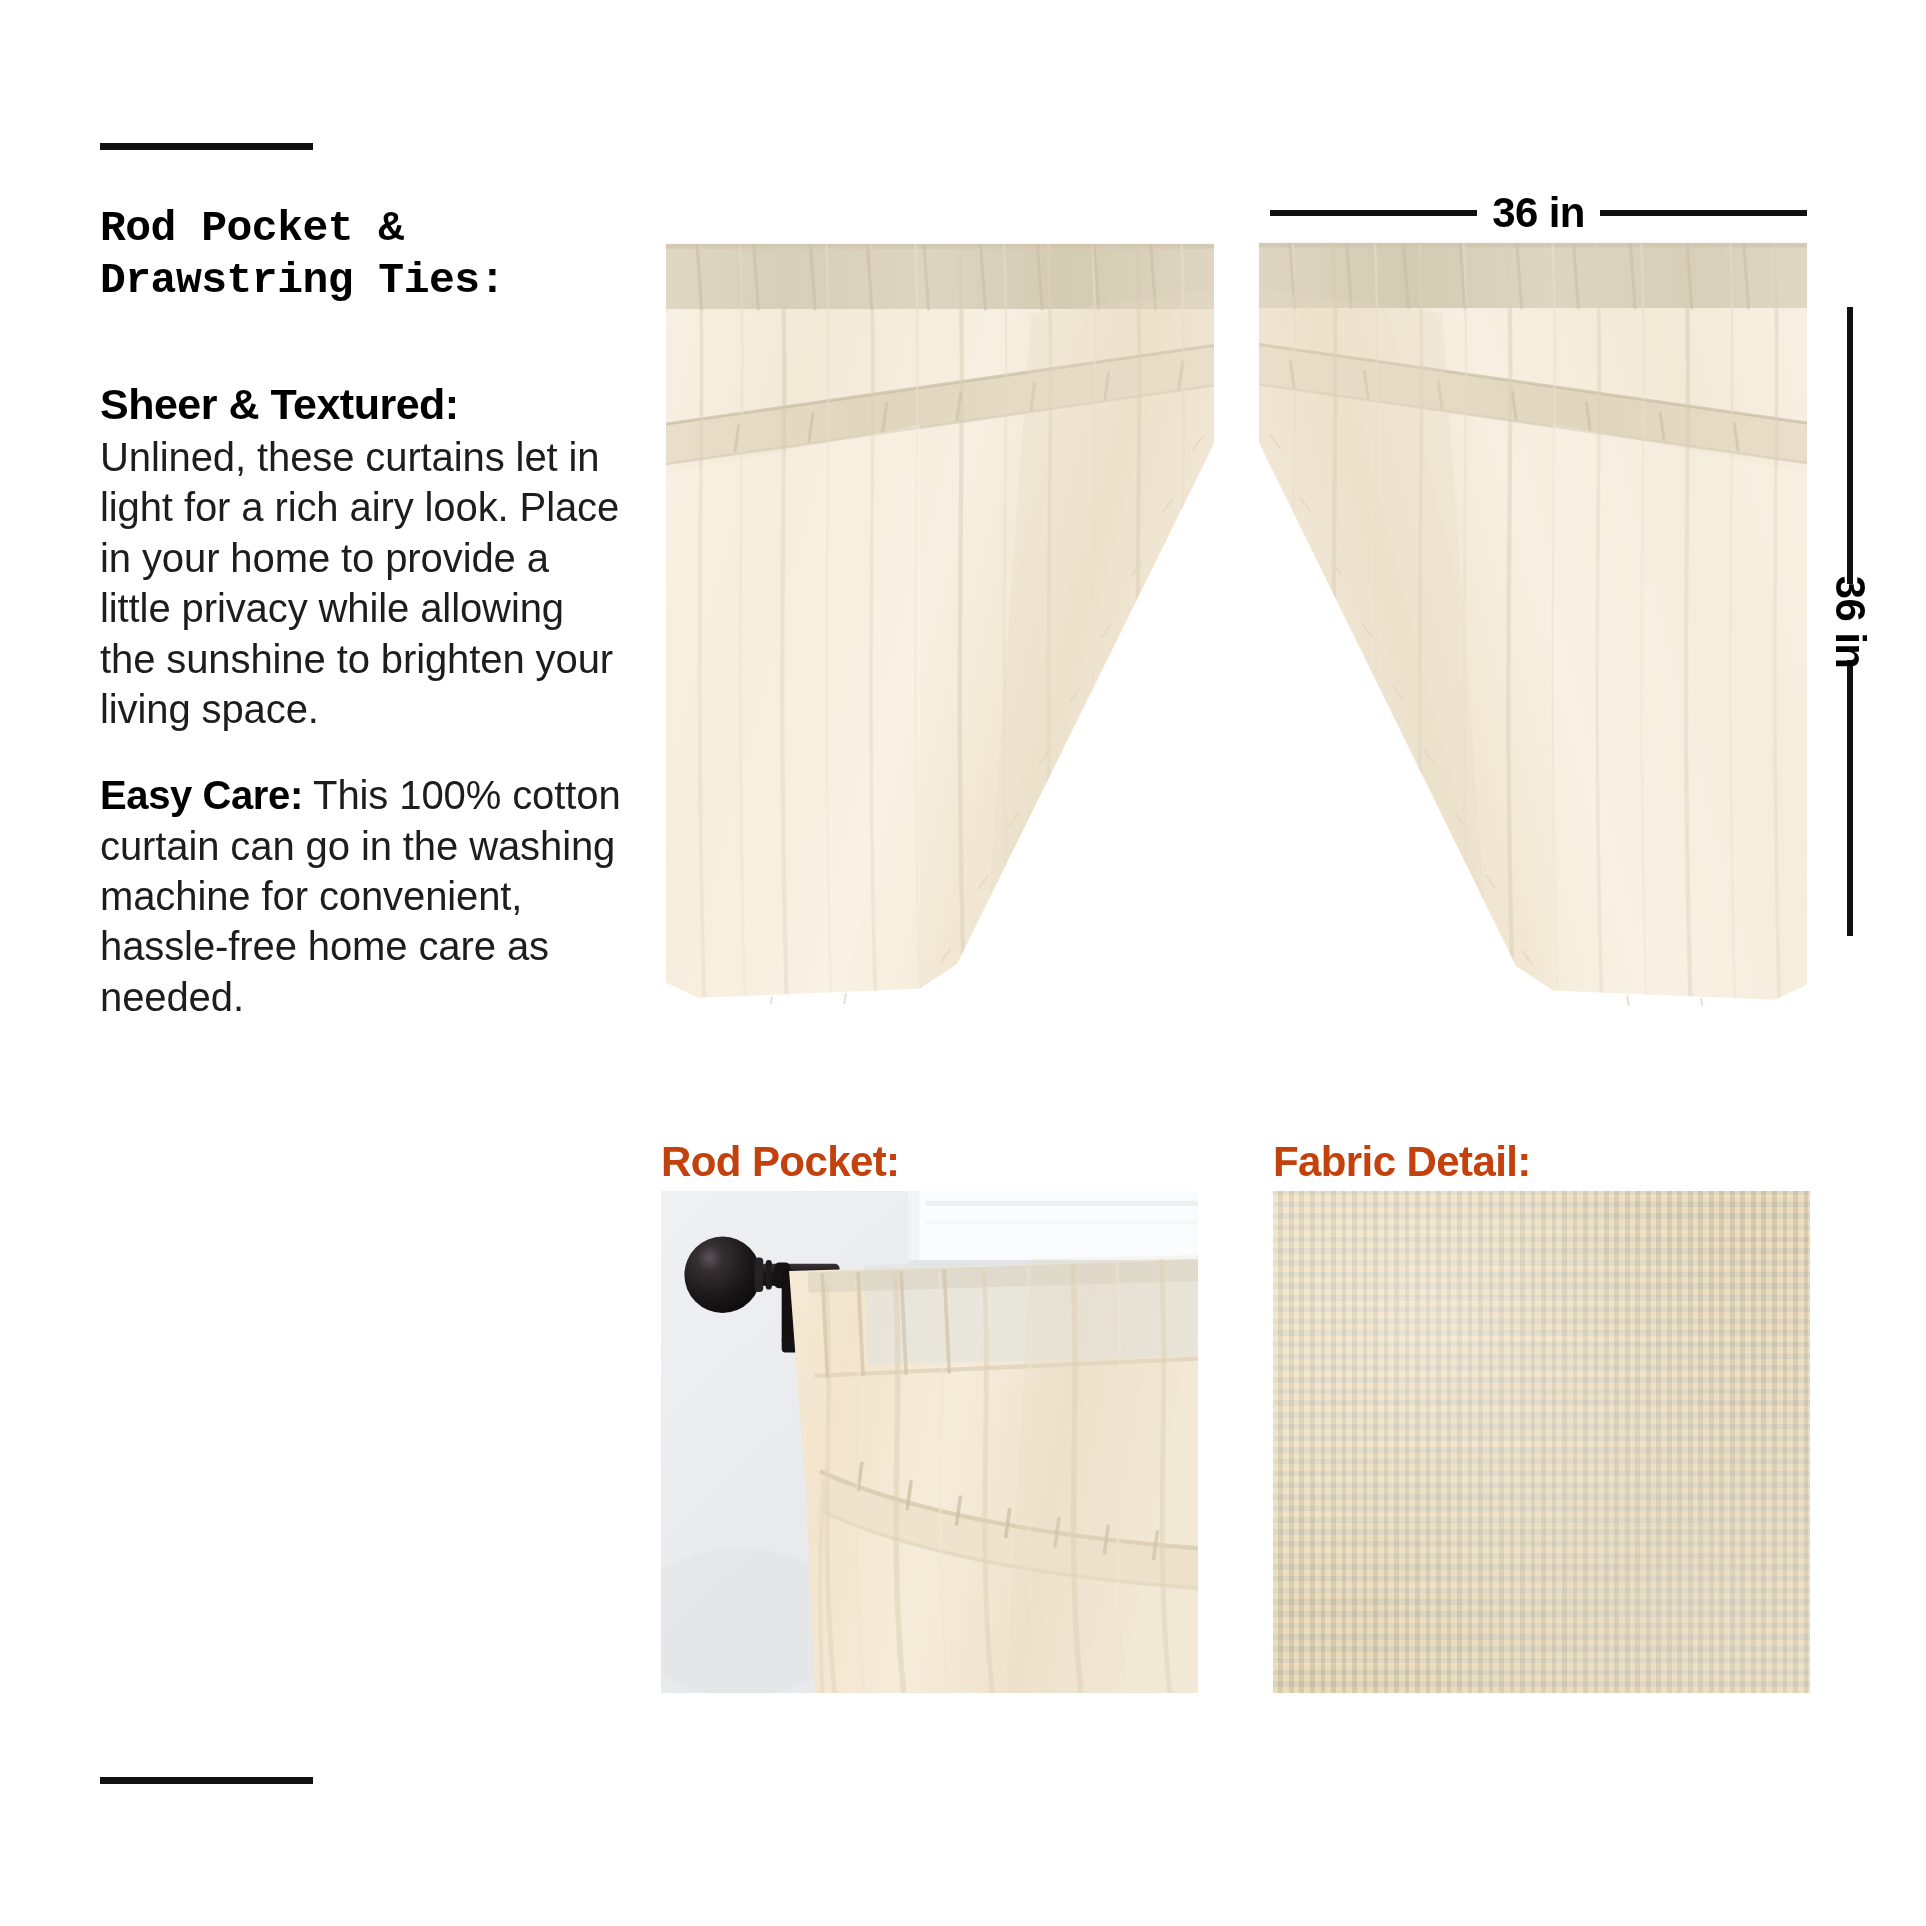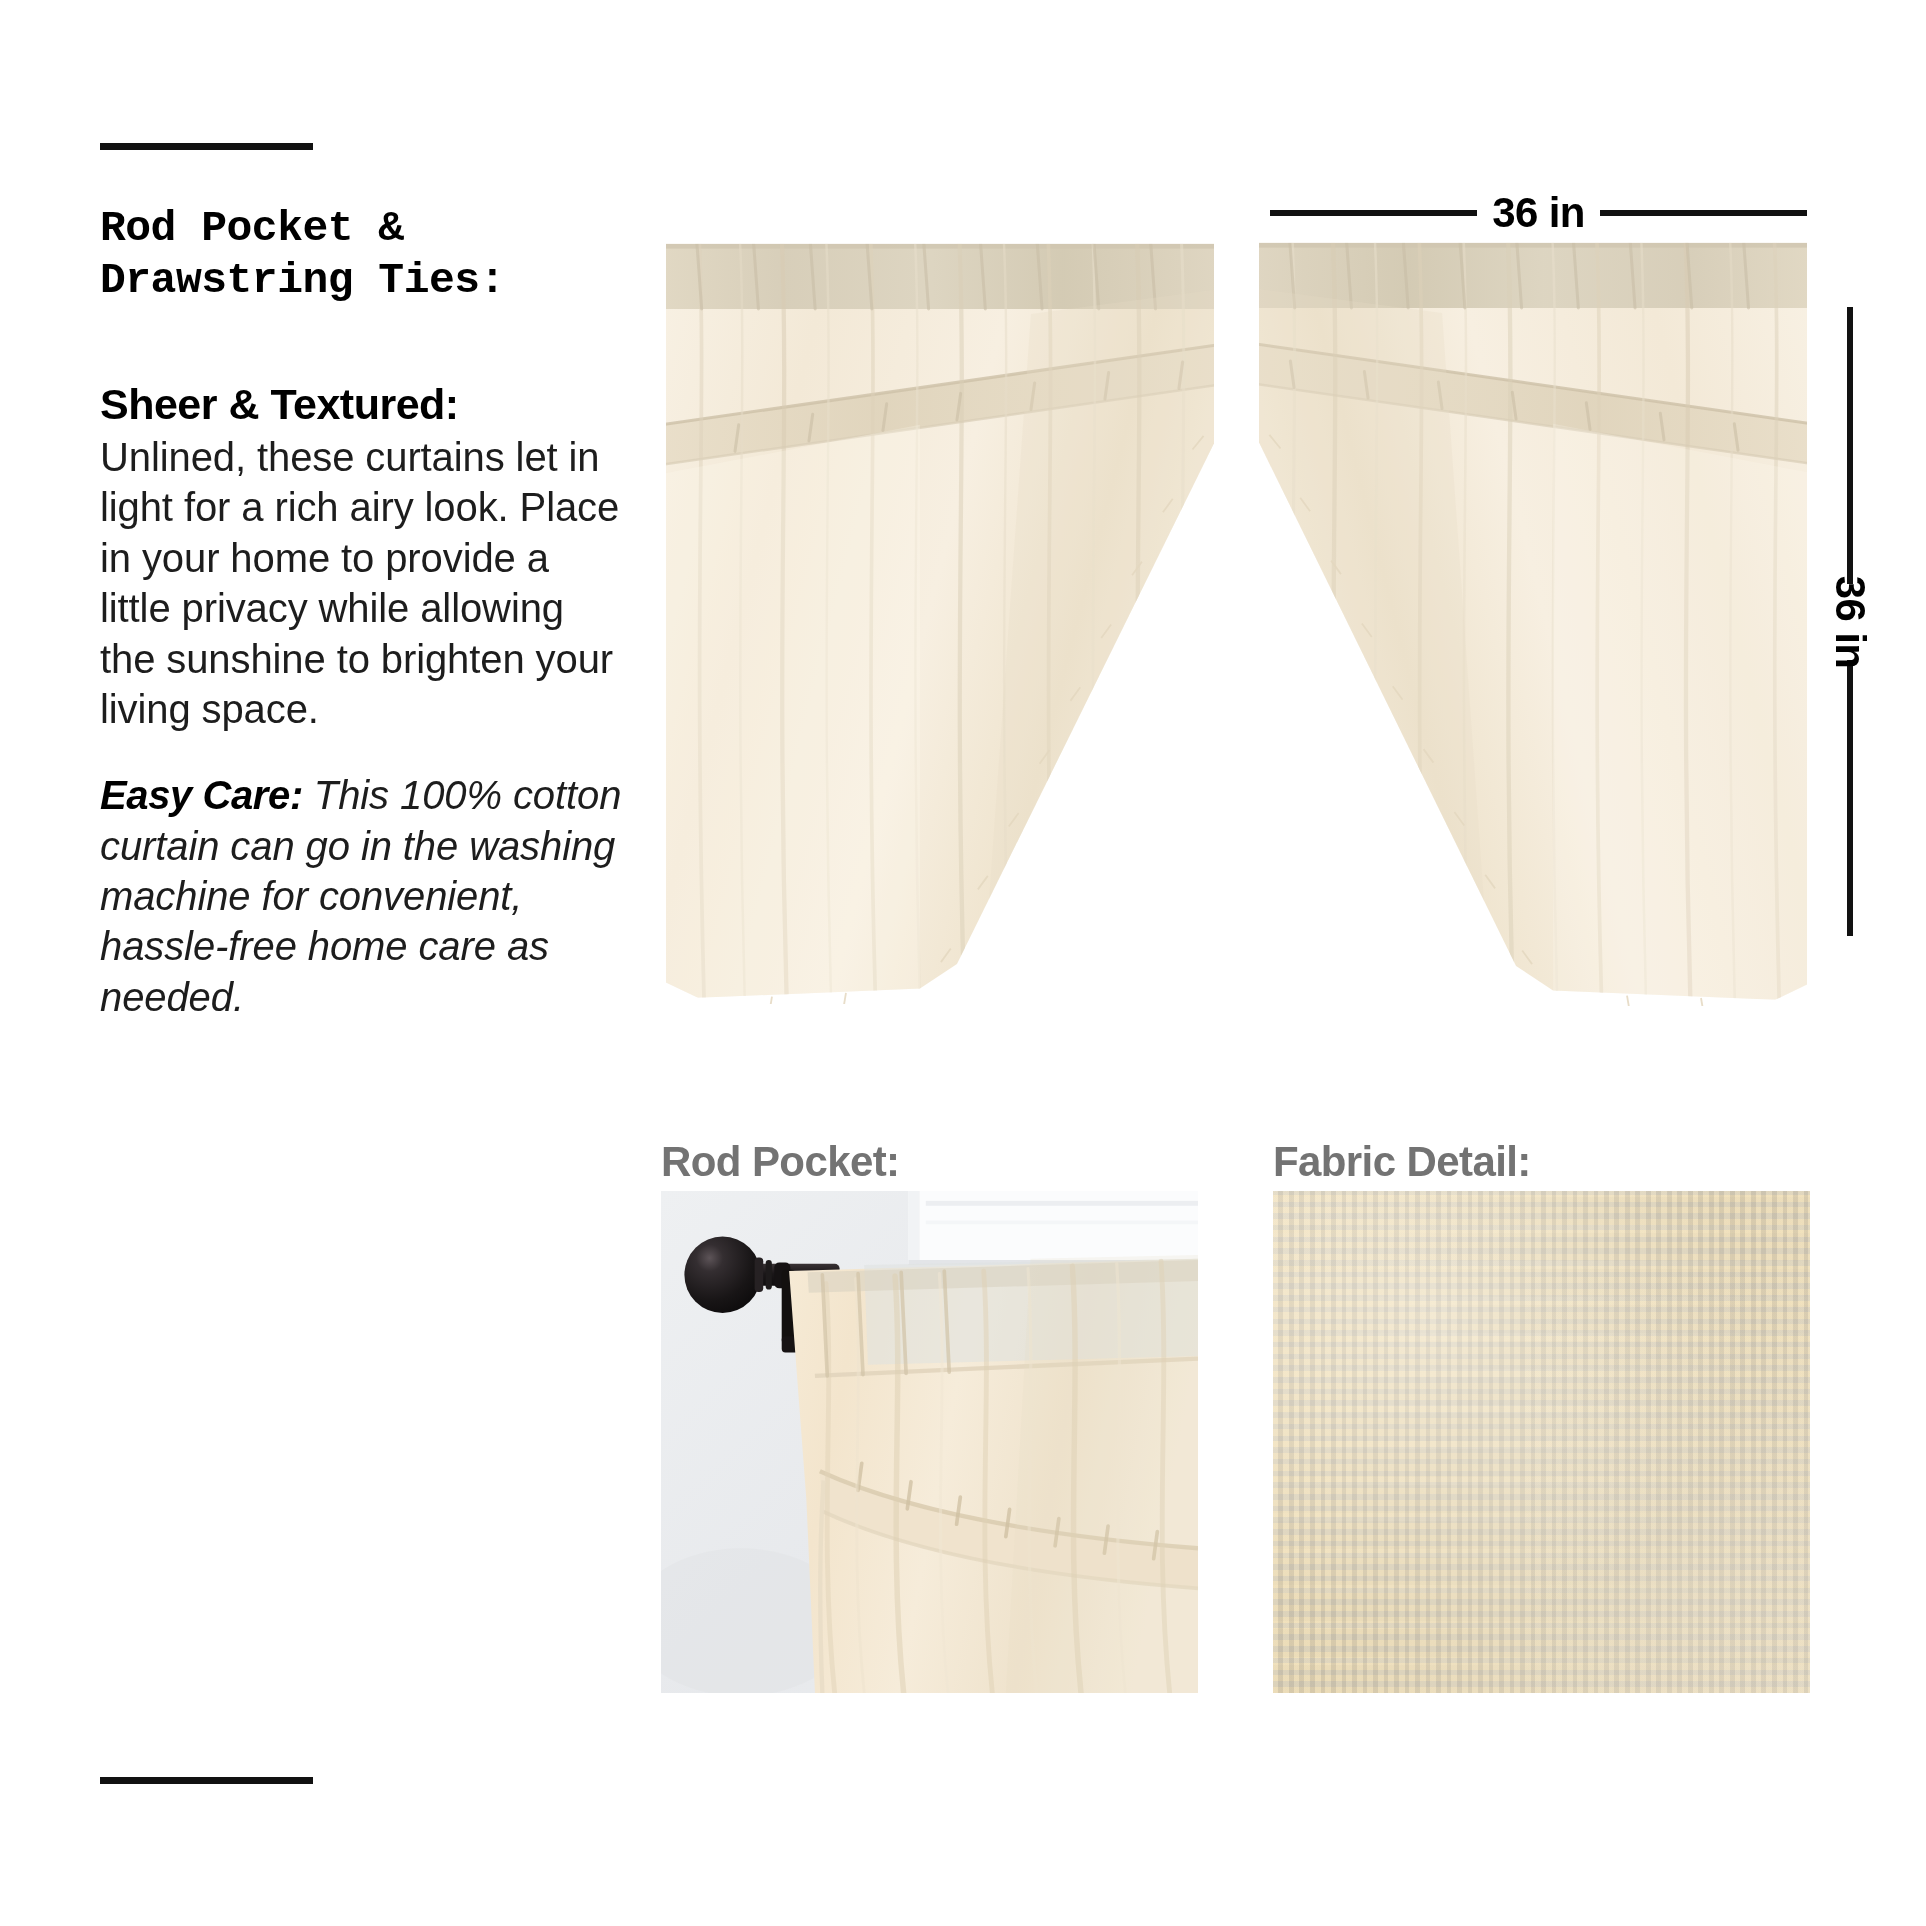--- a/index.html
+++ b/index.html
@@ -47,21 +47,21 @@
     font-size:43px;
     line-height:1.20;
     letter-spacing:-0.5px;
     color:#000000;
     margin-bottom:1.2px;
   }
 
   #feature-1 { margin-bottom:44px; }
   #feature-2 { margin-bottom:73px;font-family:Liberation Mono, monospace; }
   #feature-3 { margin-bottom:36px; }
-  #feature-4 { margin-bottom:0;font-style:italic; }
+  #feature-4 { margin-bottom:0; }
 
   
   .stage { position:absolute; inset:0; }
 
   
   #dim-top {
     position:absolute;
     left:1270px; top:191px;
     width:537px; height:44px;
     display:flex; align-items:center; justify-content:center;
@@ -94,21 +94,21 @@
     overflow:hidden;
   }
   #curtain-left  { left:661px; top:240px; width:558px; height:764px; }
   #curtain-right { left:1254px; top:239px; width:558px; height:767px; }
 
   .curtain-svg { display:block; width:100%; height:100%; }
 
   
   .panel-caption {
     position:absolute;
-    font-size:42px; font-weight:700; color:#737373;
+    font-size:42px; font-weight:700; color:#c2410c;
     letter-spacing:-0.6px; line-height:1;
   }
   #caption-rod    { left:661px; top:1141px; }
   #caption-fabric { left:1273px; top:1141px;text-align:center; }
 
   .photo {
     position:absolute;
     overflow:hidden;
   }
   #photo-rod    { left:661px; top:1191px; width:537px; height:502px; background:#edeef0; }

